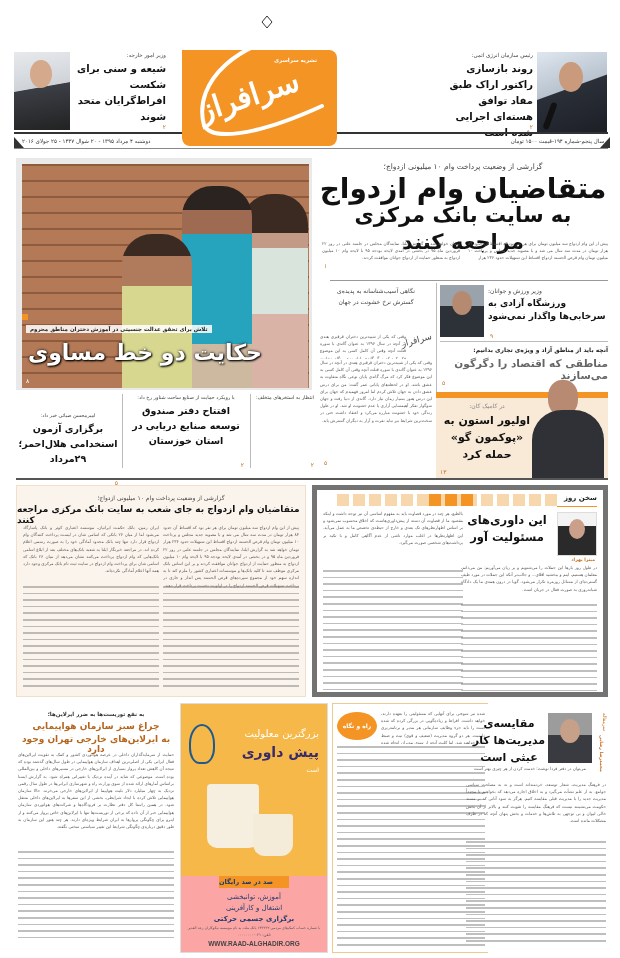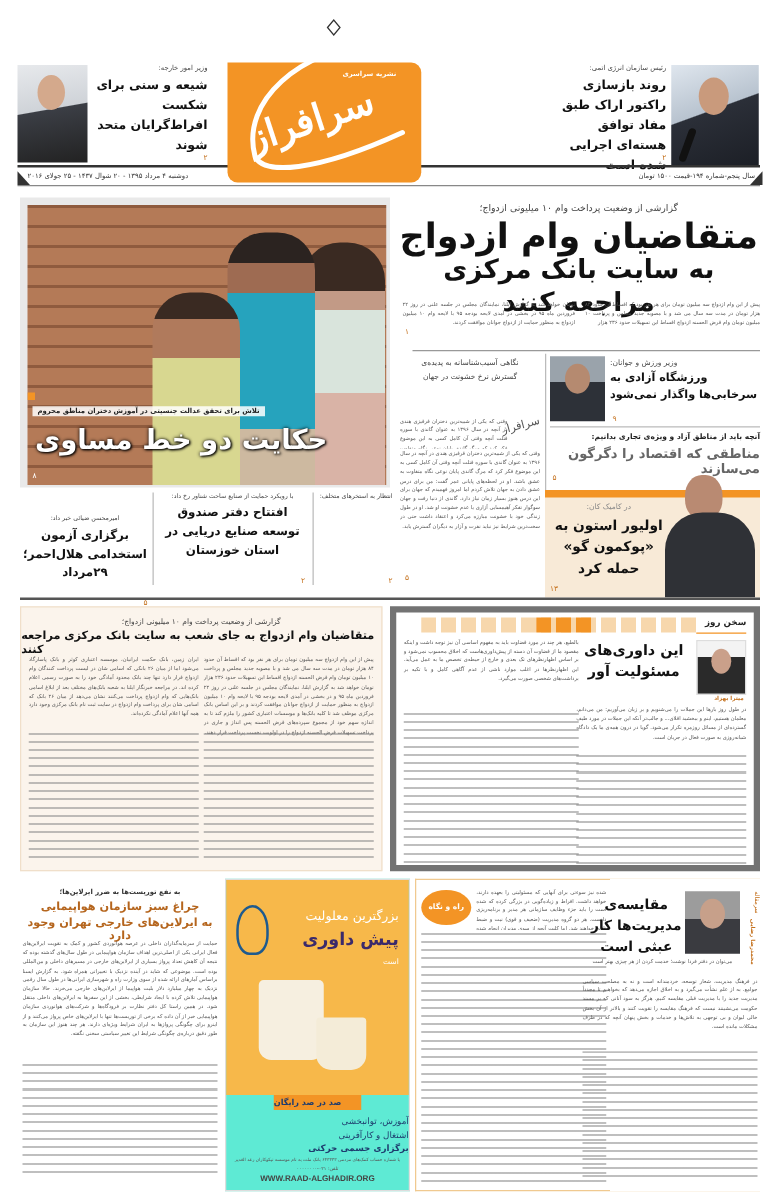--- a/index.html
+++ b/index.html
@@ -172,31 +172,31 @@
 </div>
 
 <div class="abs" style="left:16px;top:703px;width:160px;height:250px;">
   <div style="text-align:center;font-size:5.5px;font-weight:bold;color:#333;margin-top:8px;">به نفع توریست‌ها به ضرر ایرلاین‌ها؛</div>
   <div style="text-align:center;font-size:9px;font-weight:bold;color:#b5651d;margin-top:4px;">چراغ سبز سازمان هواپیمایی</div>
   <div style="text-align:center;font-size:9px;font-weight:bold;color:#b5651d;margin-top:3px;">به ایرلاین‌های خارجی تهران وجود دارد</div>
   <div class="abs body-text" style="left:2px;top:48px;width:156px;height:100px;">حمایت از سرمایه‌گذاران داخلی در عرصه هوانوردی کشور و کمک به تقویت ایرلاین‌های فعال ایرانی یکی از اصلی‌ترین اهداف سازمان هواپیمایی در طول سال‌های گذشته بوده که نتیجه آن کاهش تعداد پرواز بسیاری از ایرلاین‌های خارجی در مسیرهای داخلی و بین‌المللی بوده است. موضوعی که شاید در آینده نزدیک با تغییراتی همراه شود. به گزارش ایسنا براساس آمارهای ارائه شده از سوی وزارت راه و شهرسازی ایرانی‌ها در طول سال رقمی نزدیک به چهار میلیارد دلار بلیت هواپیما از ایرلاین‌های خارجی می‌خرند. حالا سازمان هواپیمایی تلاش کرده با ایجاد شرایطی، بخشی از این سفرها به ایرلاین‌های داخلی منتقل شود. در همین راستا کل دفتر نظارت بر فرودگاه‌ها و شرکت‌های هوانوردی سازمان هواپیمایی خبر از آن داده که برخی از توریست‌ها تنها با ایرلاین‌های خاص پرواز می‌کنند و از اینرو برای چگونگی پروازها به ایران شرایط ویژه‌ای دارند. هر چند هنوز این سازمان به طور دقیق درباره‌ی چگونگی شرایط این تغییر سیاستی سخنی نگفته.</div>
   <div class="abs fake-lines" style="left:2px;top:148px;width:156px;height:90px;"></div>
 </div>
 
-<div class="abs" style="left:180px;top:703px;width:148px;height:250px;border:1px solid #ddd;background:#5eead4;">
+<div class="abs" style="left:180px;top:703px;width:148px;height:250px;border:1px solid #ddd;background:#fca5a5;">
   <div class="abs" style="left:0;top:0;width:146px;height:172px;background:#f7b84a;">
     <div class="abs" style="left:8px;top:20px;width:26px;height:40px;border:2px solid #1e5a8e;border-radius:50% 50% 40% 40%;"></div>
     <div class="abs" style="right:8px;top:24px;font-size:10px;color:#fff;">بزرگترین معلولیت</div>
     <div class="abs" style="right:8px;top:40px;font-size:14px;color:#3b2a6b;font-weight:bold;text-align:right;">پیش داوری</div>
     <div class="abs" style="right:8px;top:62px;font-size:6px;color:#fff;">است</div>
     <div class="abs" style="left:26px;top:80px;width:52px;height:64px;background:#f6efe0;border-radius:4px 4px 10px 10px;"></div>
     <div class="abs" style="left:72px;top:110px;width:40px;height:42px;background:#f4ecd8;border-radius:3px 3px 12px 12px;"></div>
   </div>
   <div class="abs" style="left:38px;top:172px;width:70px;height:12px;background:#f39425;color:#1e3c6e;font-size:6.5px;font-weight:bold;text-align:left;line-height:12px;">صد در صد رایگان</div>
-  <div class="abs" style="left:0;top:188px;width:146px;color:#1e3c6e;">
+  <div class="abs" style="left:0;top:188px;width:146px;text-align:center;color:#1e3c6e;">
     <div style="font-size:7px;line-height:11px;">آموزش، توانبخشی</div>
     <div style="font-size:7px;line-height:11px;">اشتغال و کارآفرینی</div>
     <div style="font-size:7px;line-height:11px;font-weight:bold;">برگزاری جسمی حرکتی</div>
   </div>
   <div class="abs" style="left:2px;top:222px;width:142px;font-size:3.6px;color:#555;text-align:center;white-space:nowrap;overflow:hidden;">با شماره حساب کمک‌های مردمی ۶۴۳۳۳۳ بانک ملت به نام موسسه نیکوکاران رعد الغدیر</div>
   <div class="abs" style="left:0;top:228px;width:146px;font-size:3.8px;color:#555;text-align:center;">تلفن: ۰۲۱-۰۰۰۰۰۰۰۰</div>
   <div class="abs" style="left:0;top:236px;width:146px;font-size:6.5px;font-weight:bold;color:#444;text-align:center;direction:ltr;font-family:'Liberation Sans',sans-serif;">WWW.RAAD-ALGHADIR.ORG</div>
 </div>
 
 <div class="abs" style="left:332px;top:703px;width:276px;height:250px;border:1px solid #f0c990;border-right:none;">

